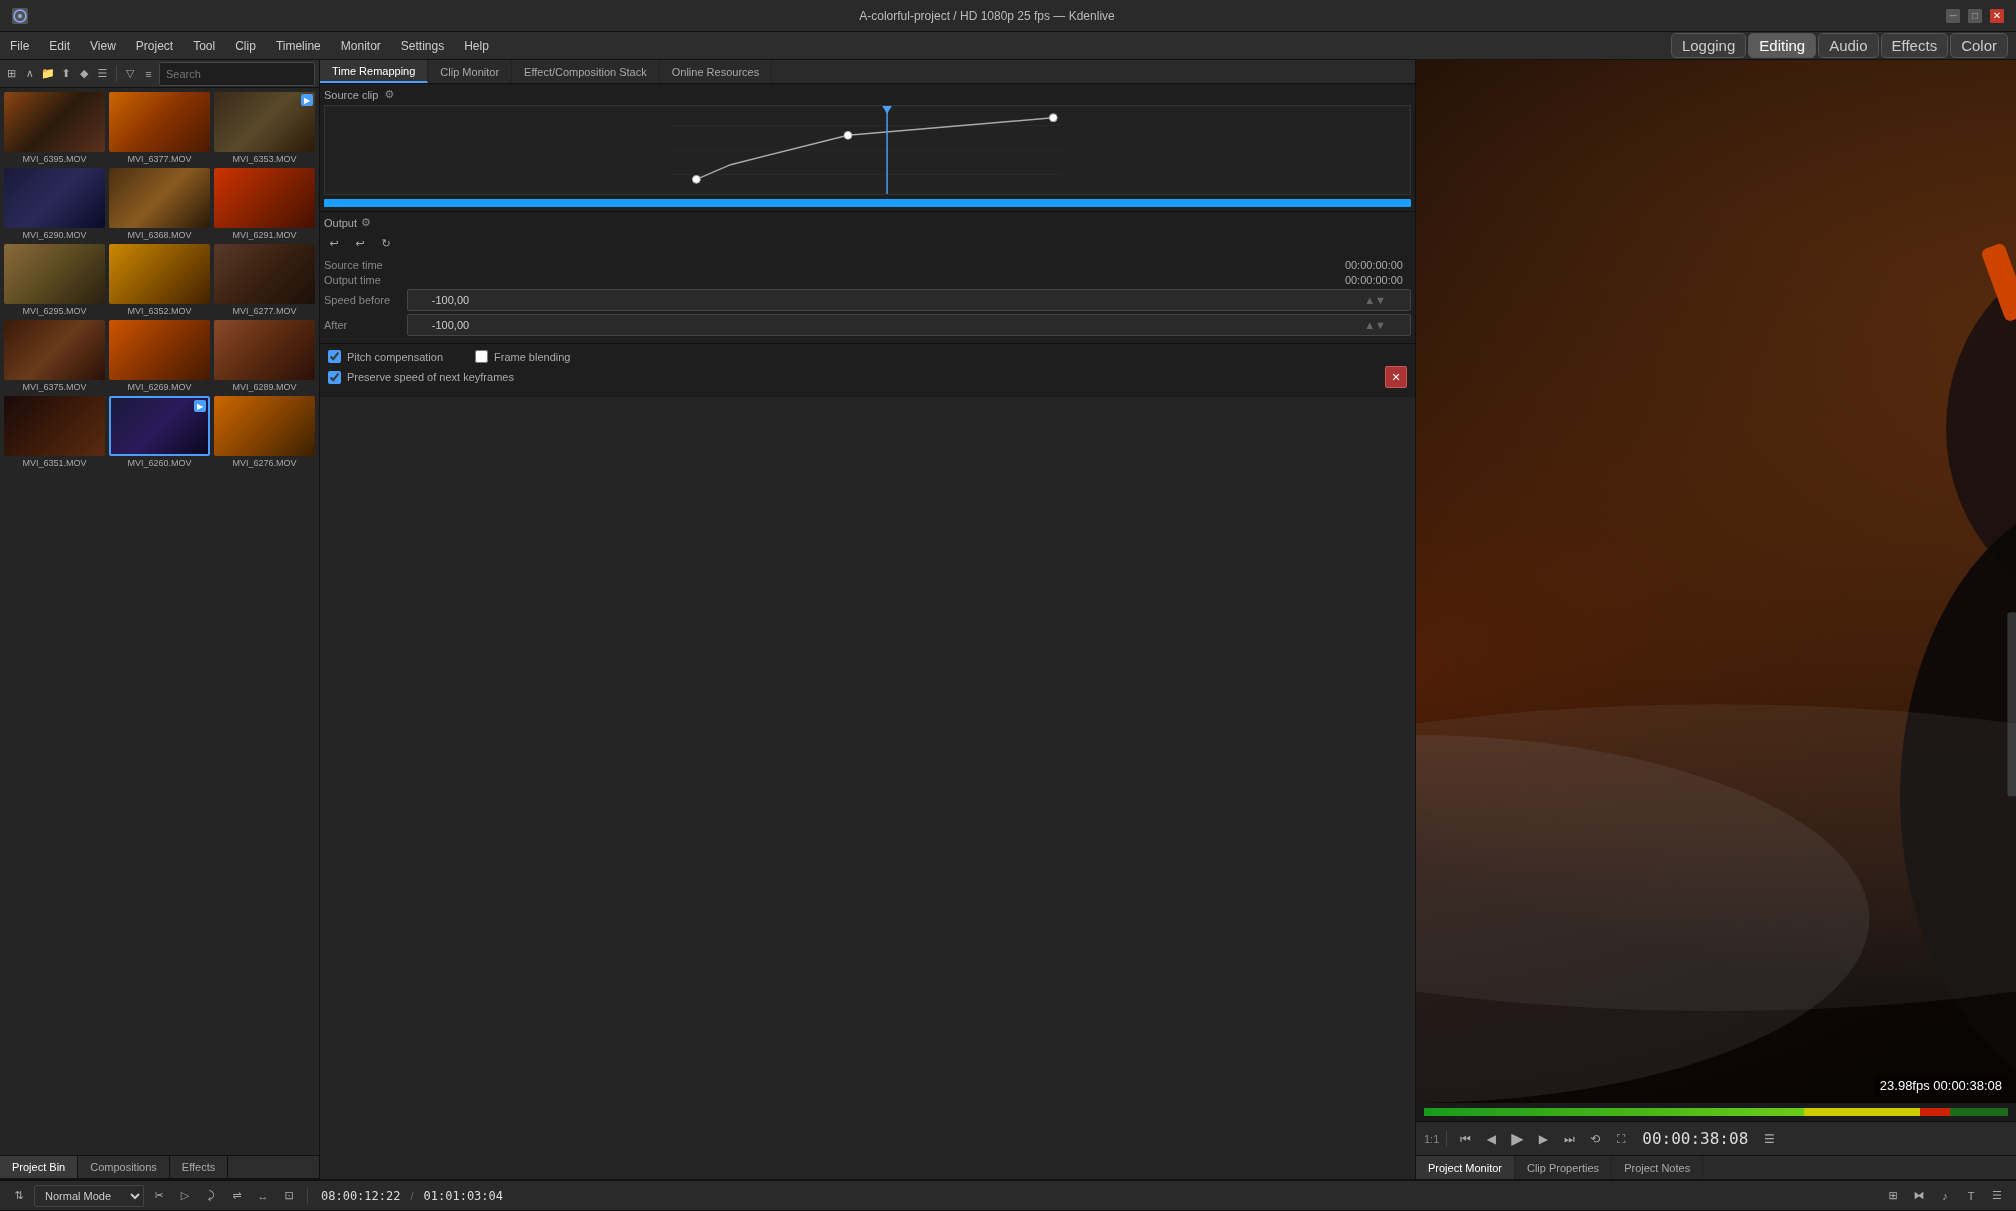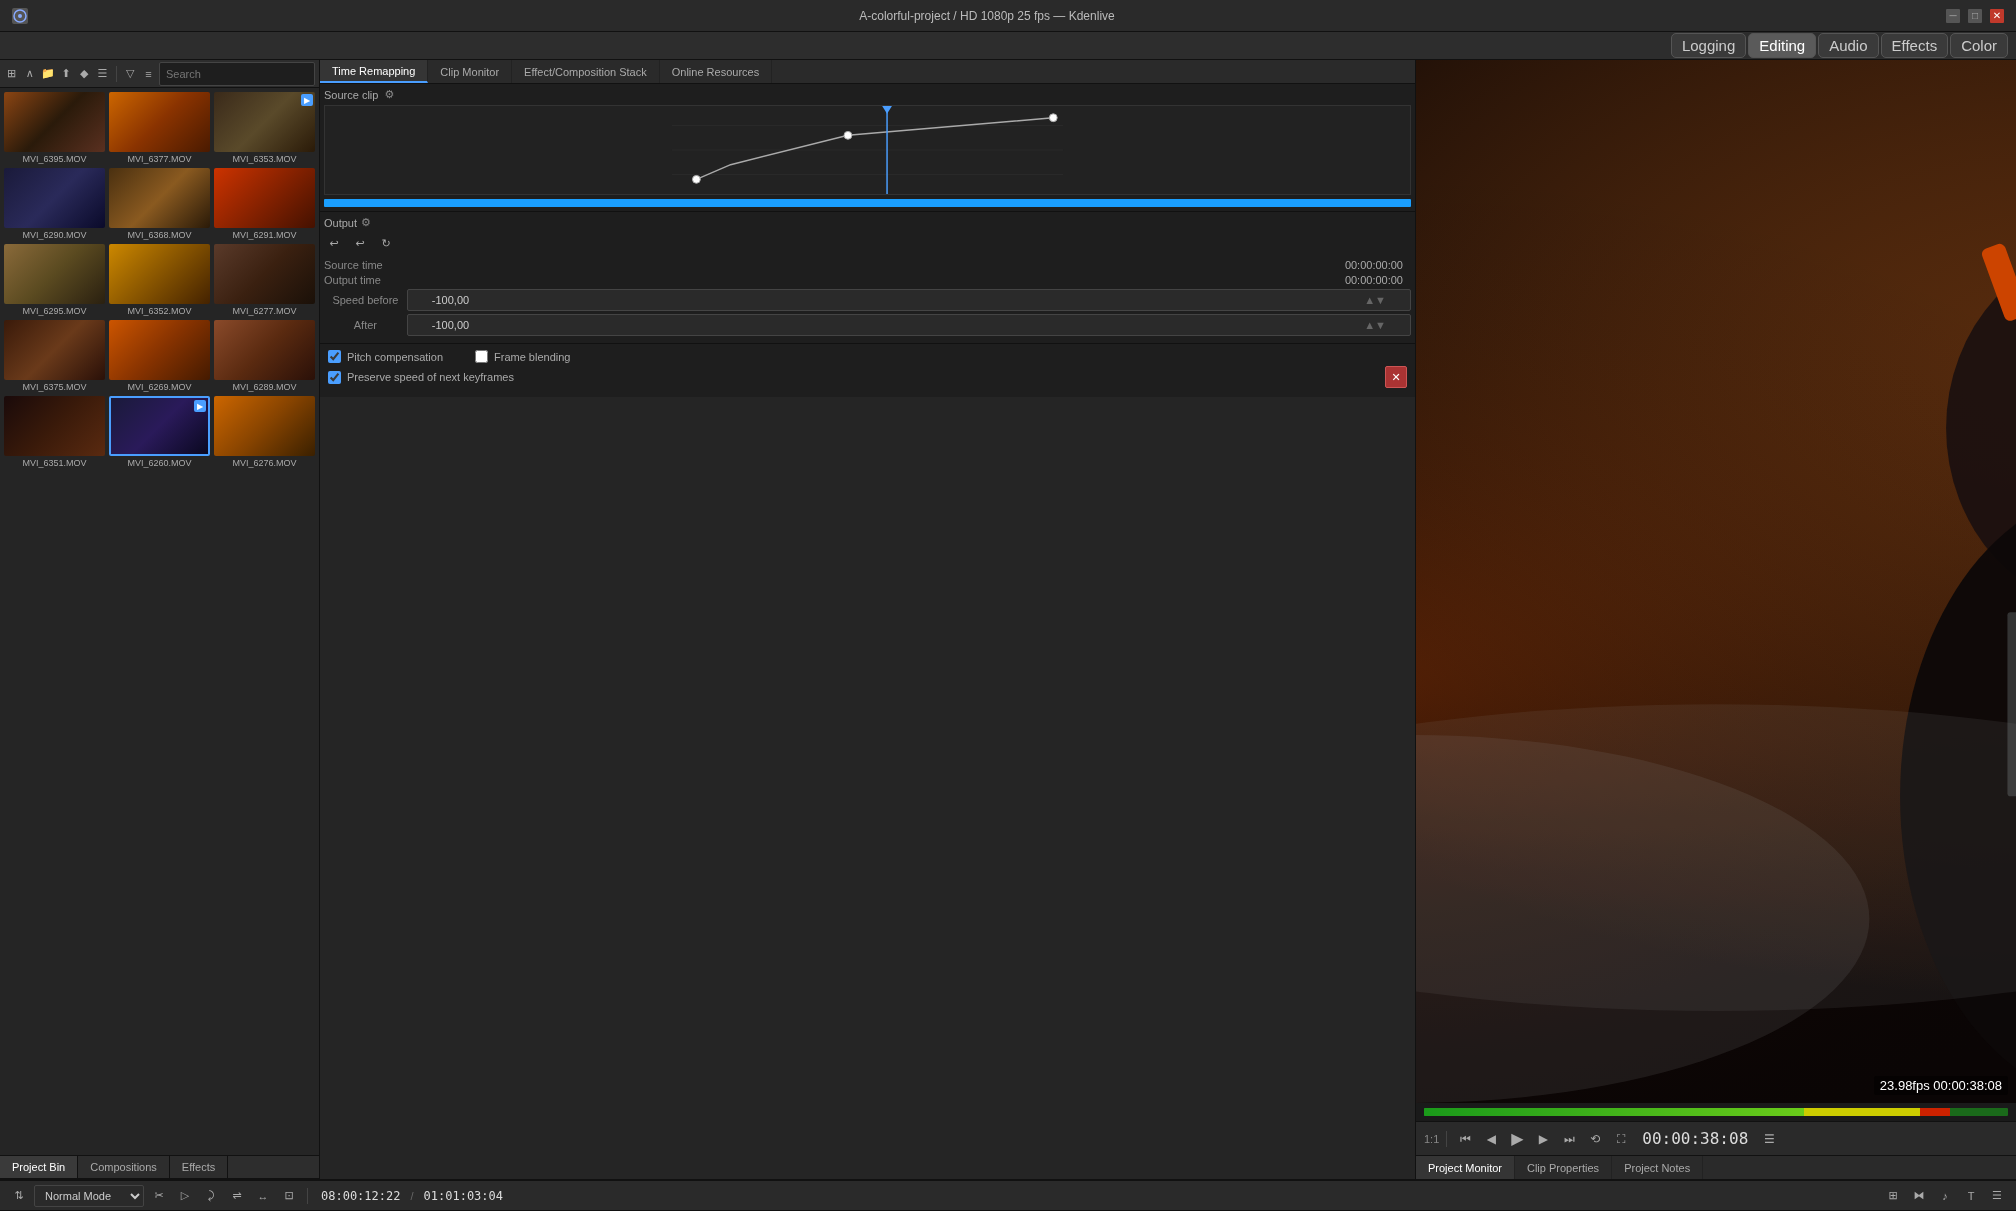--- a/index.html
+++ b/index.html
@@ -254,21 +254,21 @@
       display: flex;
       align-items: center;
       justify-content: space-between;
     }
     .speed-row {
       display: flex;
       align-items: center;
       margin-bottom: 3px;
       font-size: 11px;
     }
-    .speed-label { width: 90px; color: #888; text-align: center; }
+    .speed-label { width: 90px; color: #888; }
 
     
     .checkbox-row {
       display: flex;
       align-items: center;
       gap: 6px;
       margin-bottom: 3px;
       font-size: 11px;
       color: #aaa;
     }
@@ -460,20 +460,32 @@
   </div>
   <div class="titlebar-title">A-colorful-project / HD 1080p 25 fps — Kdenlive</div>
   <div class="titlebar-controls">
     <div class="titlebar-btn">─</div>
     <div class="titlebar-btn">□</div>
     <div class="titlebar-btn" style="background:#c0392b; color:#fff;">✕</div>
   </div>
 </div>
 
 <div class="menubar">
+  <div class="menubar-left" id="menu-items">
+      <div class="menu-item">File</div>
+      <div class="menu-item">Edit</div>
+      <div class="menu-item">View</div>
+      <div class="menu-item">Project</div>
+      <div class="menu-item">Tool</div>
+      <div class="menu-item">Clip</div>
+      <div class="menu-item">Timeline</div>
+      <div class="menu-item">Monitor</div>
+      <div class="menu-item">Settings</div>
+      <div class="menu-item">Help</div>
+    </div>
   <div class="menubar-right" id="workspace-btns">
       <div class="workspace-btn">Logging</div>
       <div class="workspace-btn active">Editing</div>
       <div class="workspace-btn">Audio</div>
       <div class="workspace-btn">Effects</div>
       <div class="workspace-btn">Color</div>
     </div>
 </div>
 
 <div class="main-layout">

